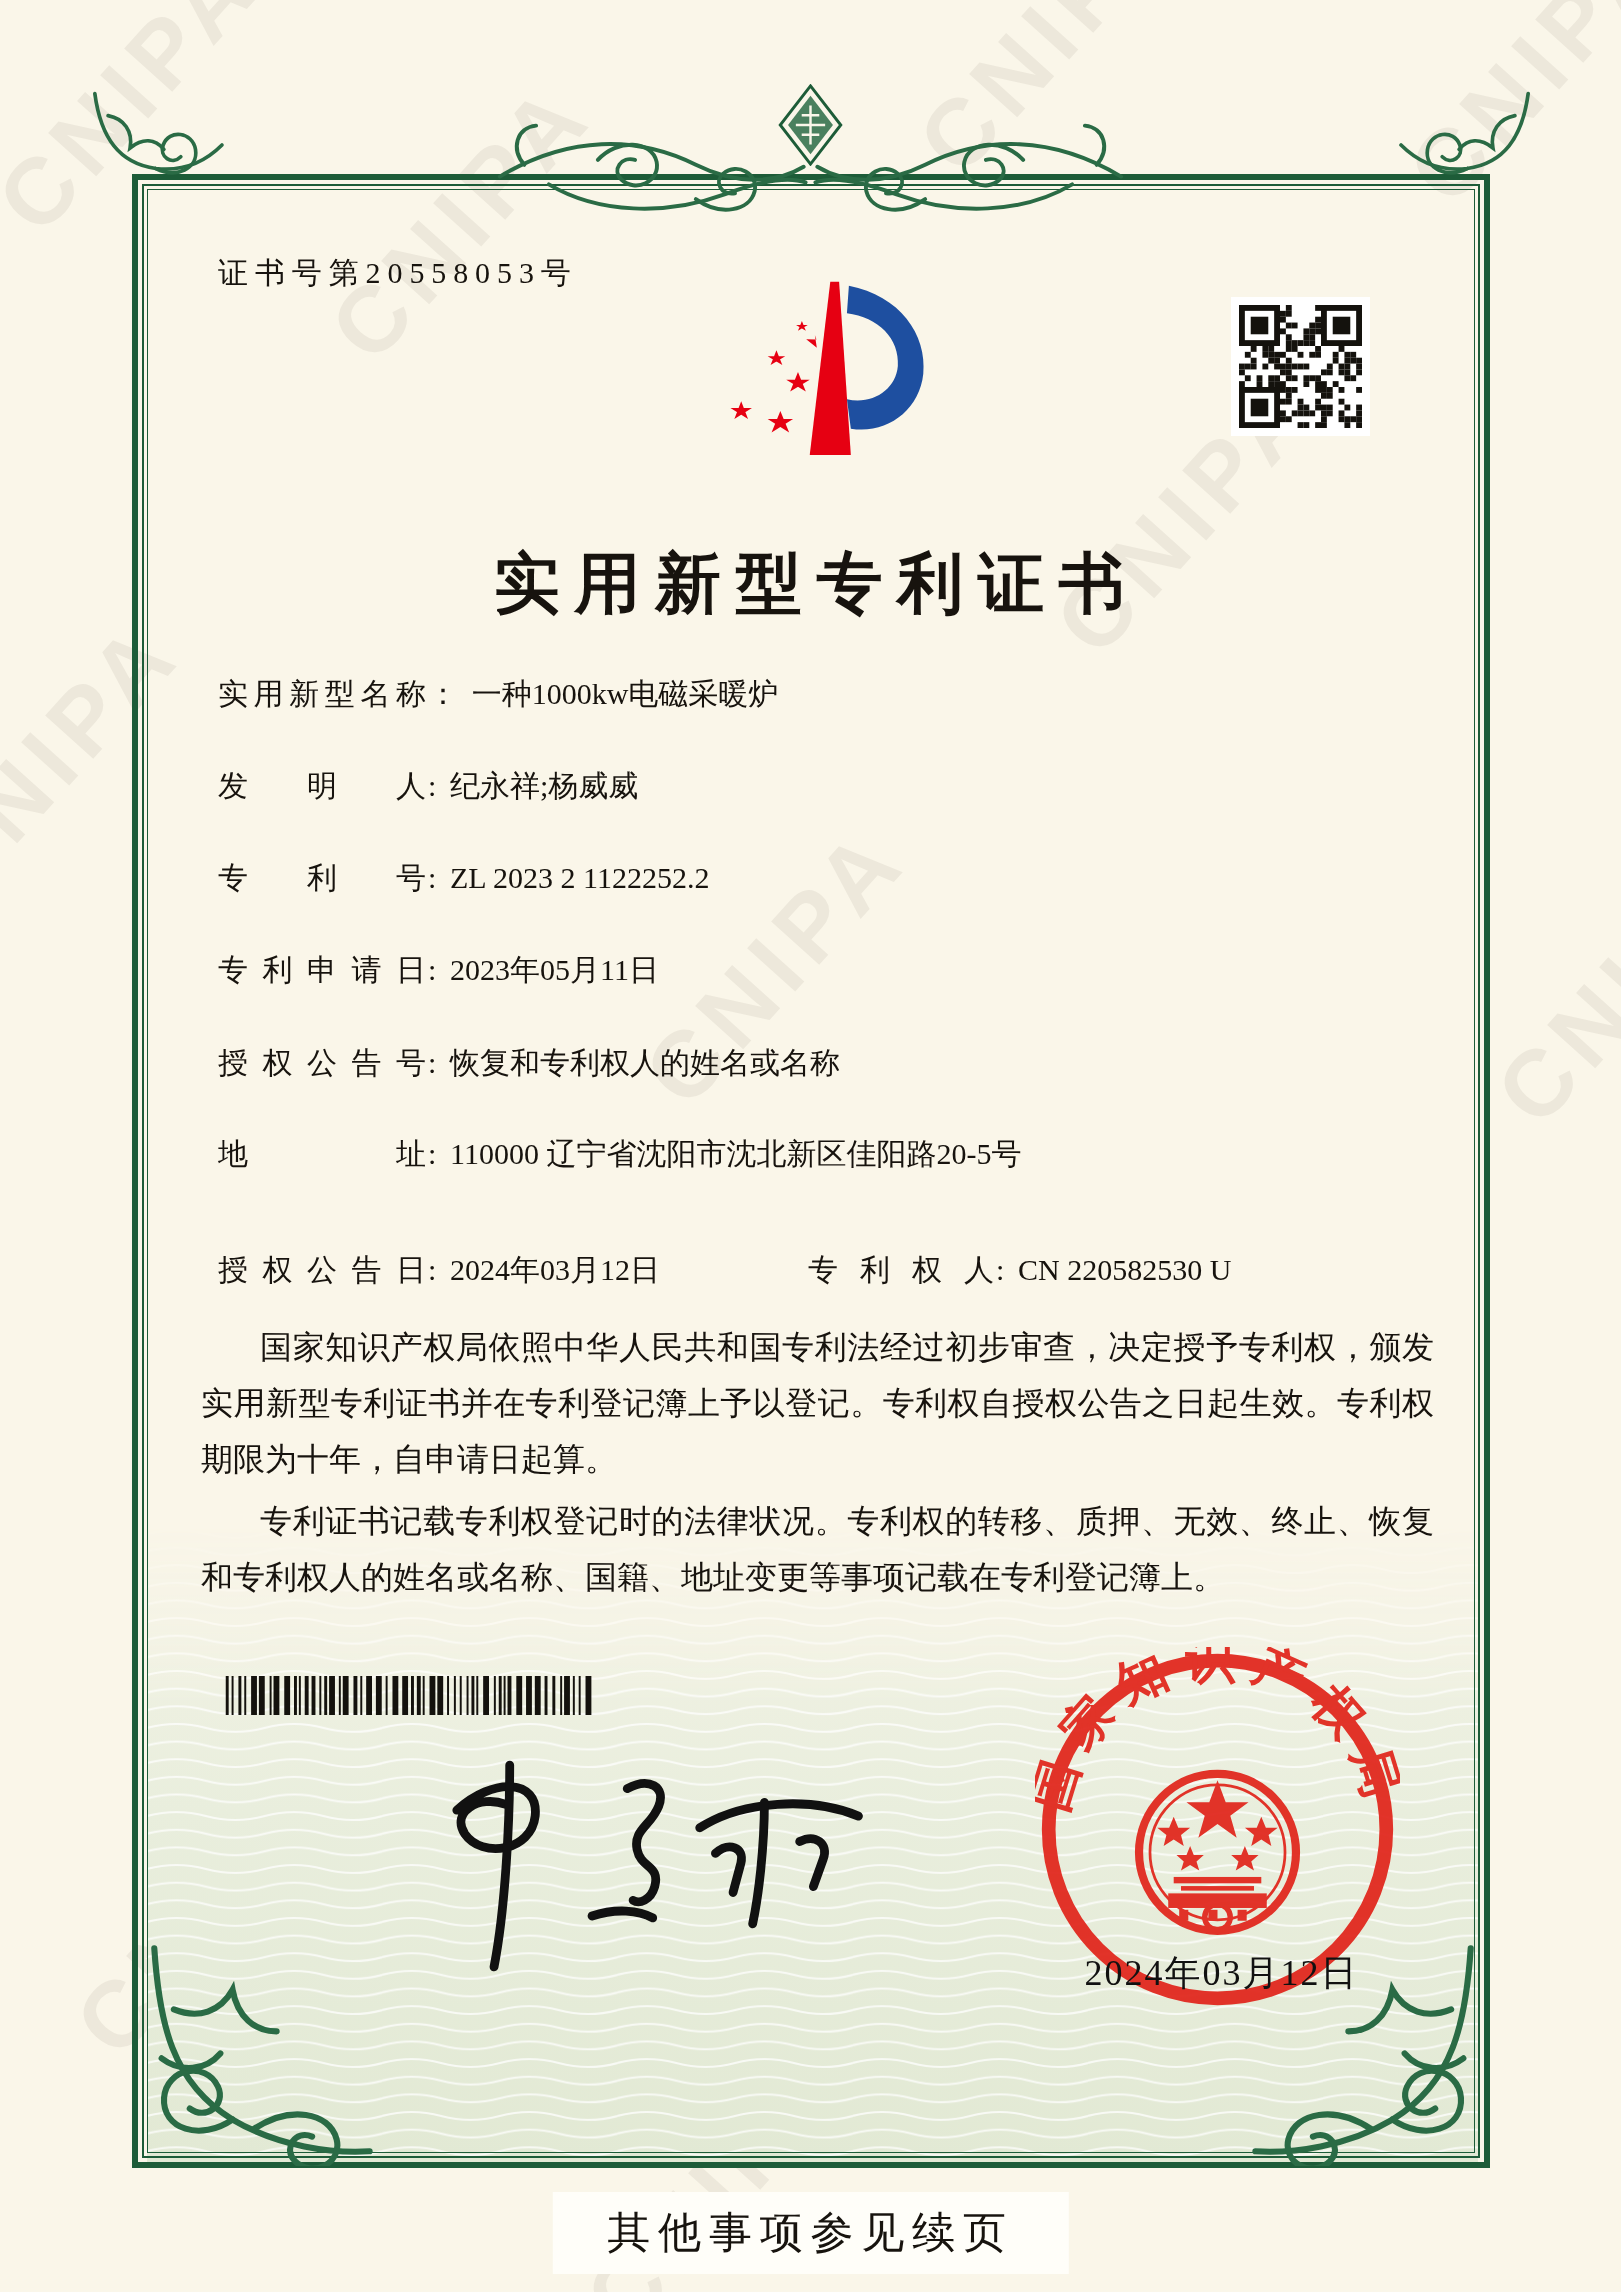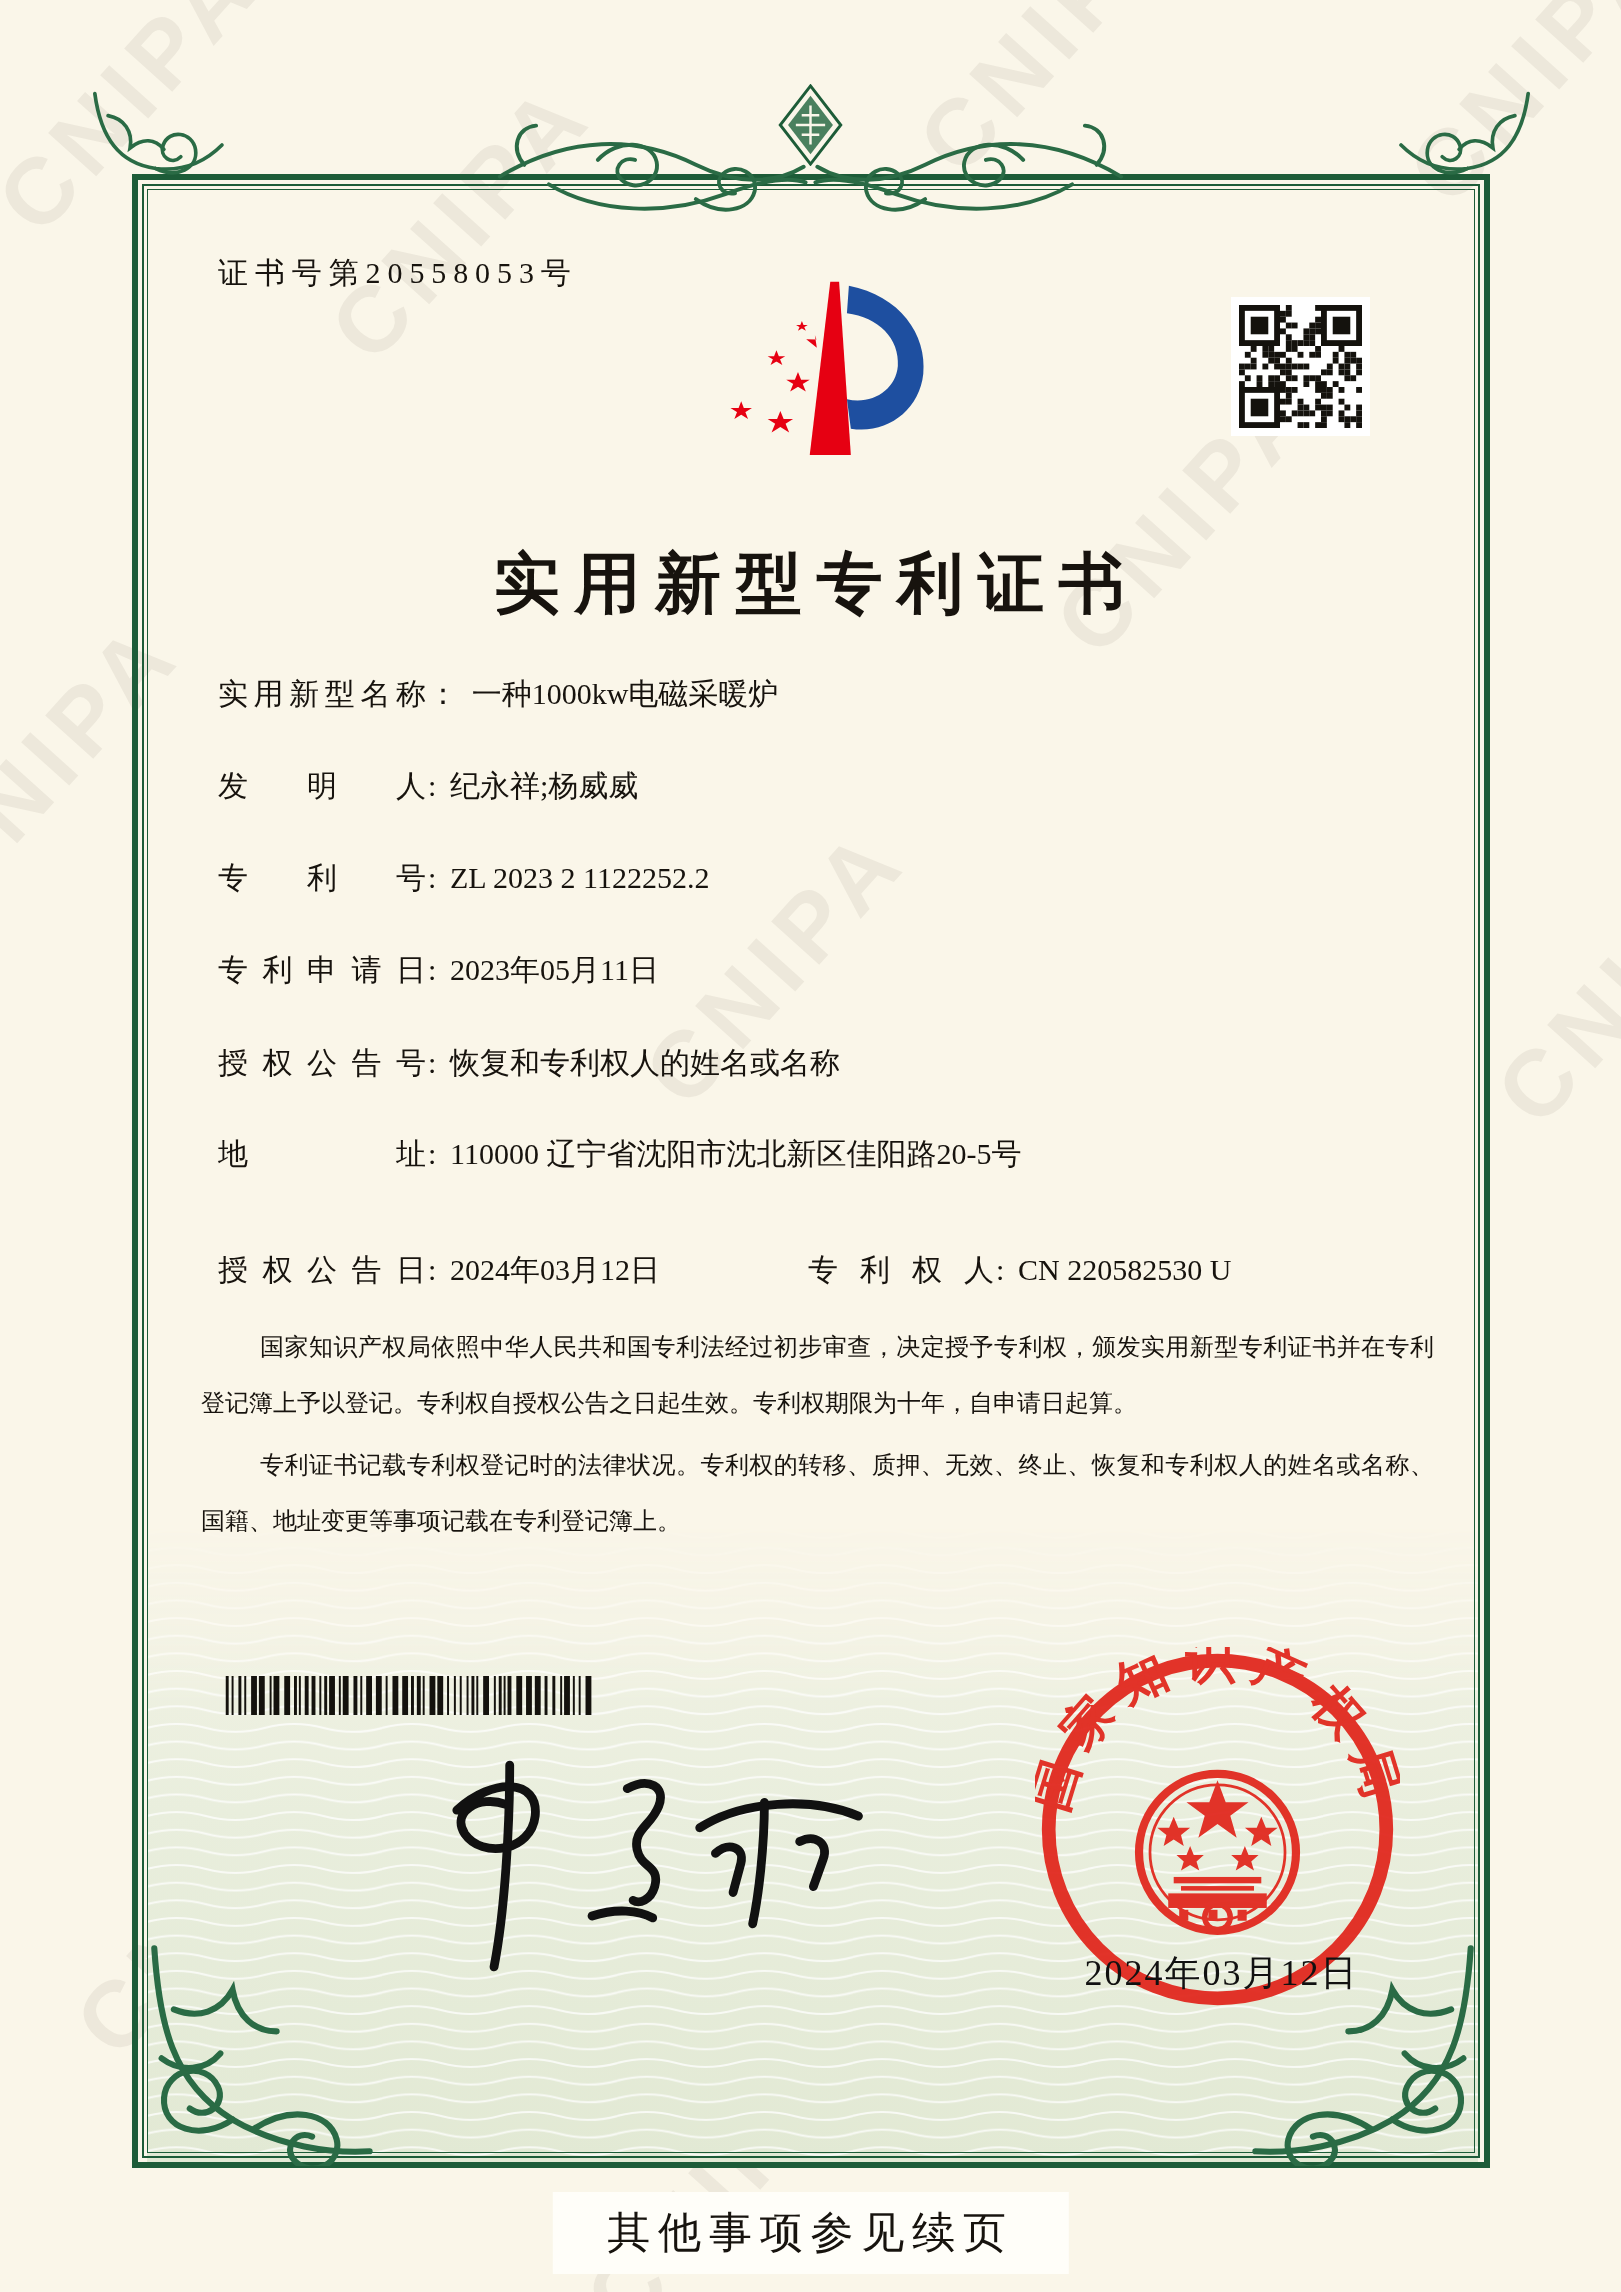--- a/index.html
+++ b/index.html
@@ -60,21 +60,21 @@
   
   .fields{position:absolute;left:218px;top:674px;width:1215px;font-size:30px;}
   .f-row{position:absolute;left:0;white-space:nowrap;}
   .f-label{display:inline-block;width:208px;text-align:justify;text-align-last:justify;}
   .f-sep{display:inline-block;margin:0 13.7px 0 2px;}
   .grant-col2{position:absolute;left:590px;top:0;white-space:nowrap;}
   .grant-col2 .f-label{width:186px;}
   
   .body-text{
     position:absolute;left:201px;top:1319px;width:1233px;
-    font-size:24px;line-height:56px;text-align:justify;
+    font-size:32px;line-height:56px;text-align:justify;
   }
   .body-text p{margin:0 0 5.9px 0;text-indent:59px;}
   
   .barcode{position:absolute;left:225px;top:1676px;width:372px;height:39px;}
   
   .director{
     position:absolute;left:245px;top:1851px;
     font-family:"Liberation Sans","DejaVu Sans",sans-serif;
     font-size:34px;font-weight:600;line-height:76px;
   }

